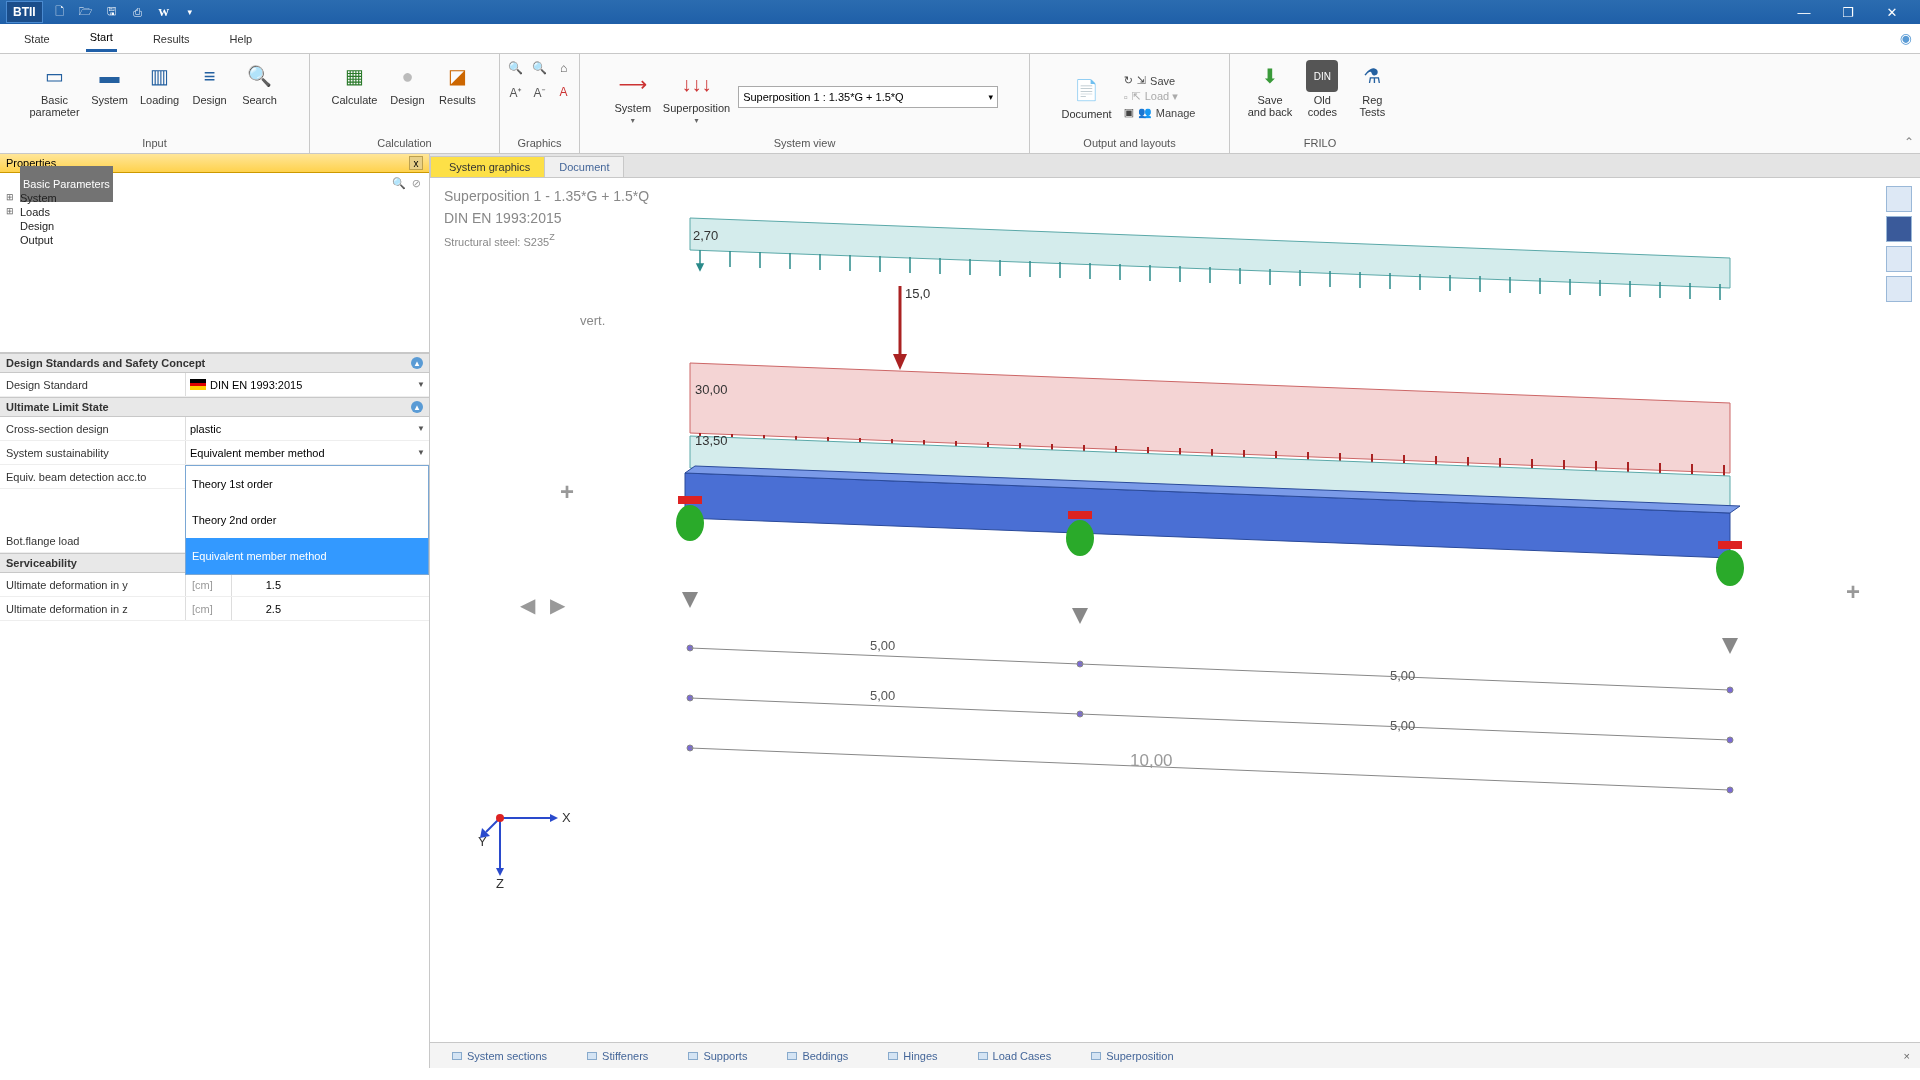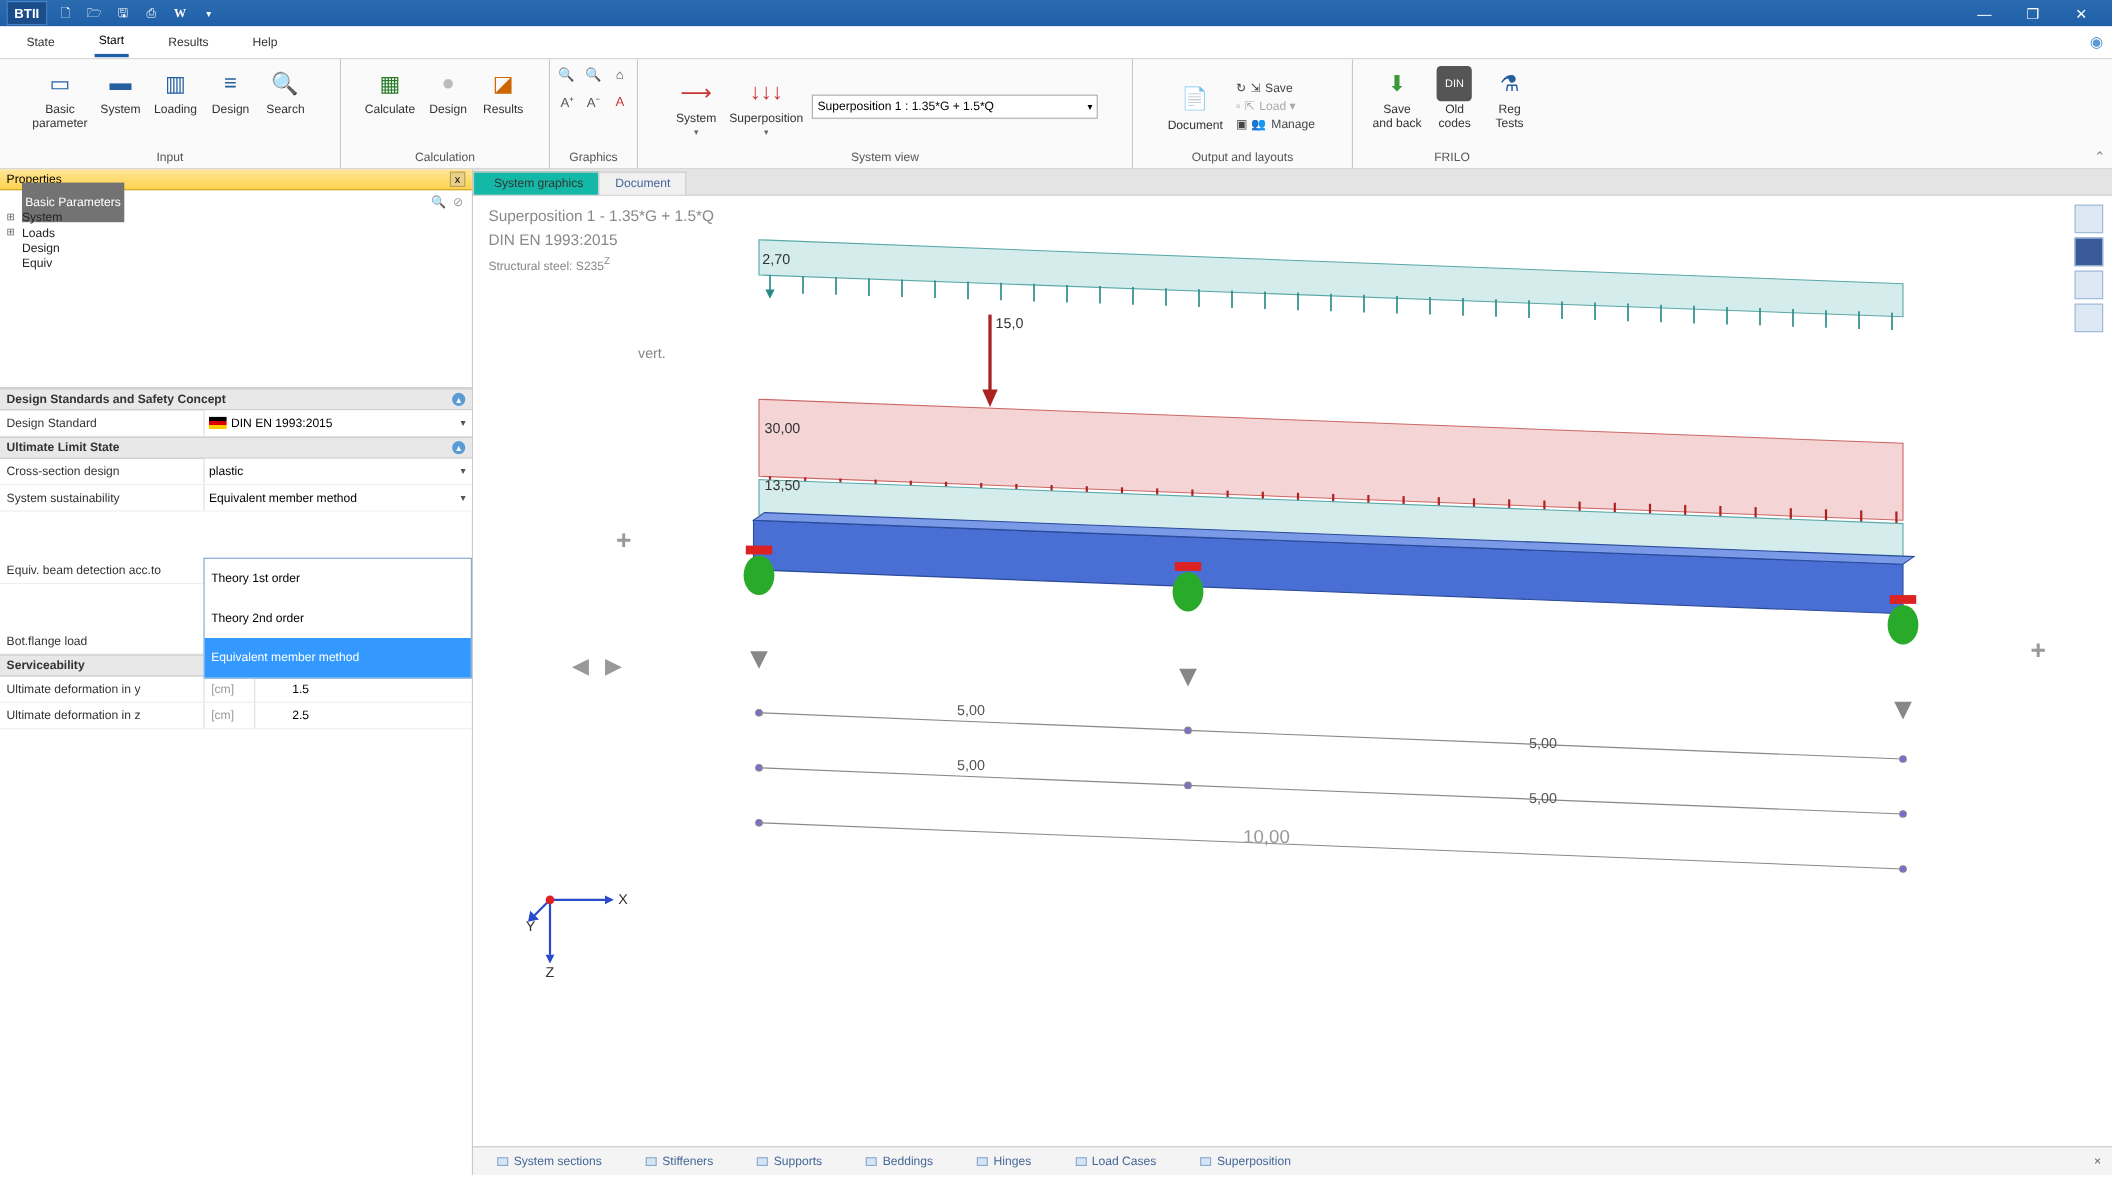--- a/index.html
+++ b/index.html
@@ -50,21 +50,21 @@
 .prop-row .v .field .arrow{position:absolute;right:4px;color:#555;font-size:8px;}
 .prop-row .v .unit{width:46px;color:#999;padding-left:6px;border-left:1px solid #ddd;height:100%;display:flex;align-items:center;}
 .prop-row .v .num{width:56px;text-align:right;padding-right:6px;border-left:1px solid #ddd;height:100%;display:flex;align-items:center;justify-content:flex-end;}
 .dropdown-open{position:absolute;left:185px;right:0;background:#fff;border:1px solid #7aa7d4;z-index:10;}
 .dropdown-open div{padding:12px 6px;}
 .dropdown-open div.hl{background:var(--sel);color:#fff;}
 .hint{padding:10px 8px;color:#444;font-size:11px;line-height:14px;border-top:1px solid var(--border);margin-top:auto;}
 .right-panel{flex:1;display:flex;flex-direction:column;}
 .doc-tabs{height:24px;background:#e4e4e4;display:flex;align-items:flex-end;border-bottom:1px solid var(--border);}
 .doc-tabs .tab{padding:4px 14px;border:1px solid var(--border);border-bottom:none;background:#f0f0f0;color:#446699;margin-right:-1px;font-size:11px;}
-.doc-tabs .tab.active{background:#14b8a6;color:#333;padding-left:18px;}
+.doc-tabs .tab.active{background:#fde047;color:#333;padding-left:18px;}
 .canvas-area{flex:1;position:relative;background:#fff;}
 .canvas-area svg{position:absolute;inset:0;}
 .view-cubes{position:absolute;right:8px;top:8px;display:flex;flex-direction:column;gap:4px;}
 .view-cubes div{width:26px;height:26px;background:#dde8f5;border:1px solid #9ab8d8;}
 .nav-arrows{position:absolute;color:#999;font-size:20px;}
 .plus-btn{position:absolute;width:24px;height:24px;color:#999;font-size:24px;font-weight:bold;}
 .bottom-tabs{height:26px;border-top:1px solid var(--border);background:#f4f4f4;display:flex;align-items:center;padding-left:10px;gap:16px;position:relative;}
 .bottom-tabs .btab{padding:3px 12px;color:#446699;display:flex;align-items:center;gap:5px;}
 .bottom-tabs .btab .sq{width:10px;height:8px;background:#d4e4f4;border:1px solid #88aacc;}
 .bottom-tabs .close{position:absolute;right:10px;color:#666;}
@@ -240,21 +240,21 @@
     <div class="yellow-header">
       <span>Properties</span>
       <span class="close-x">x</span>
     </div>
     <div class="tree-wrap">
       <div class="tree">
         <div class="node"><span class="sel">Basic Parameters</span></div>
         <div class="node parent">System</div>
         <div class="node parent">Loads</div>
         <div class="node">Design</div>
-        <div class="node">Equiv</div>
+        <div class="node">Output</div>
         <div class="cmds">
           <span>🔍</span>
           <span style="color:#999;">⊘</span>
         </div>
       </div>
     </div>
 
     <div class="prop-section"><span>Design Standards and Safety Concept</span><span class="chev">▴</span></div>
     <div class="prop-row">
       <div class="k">Design Standard</div>
@@ -279,21 +279,21 @@
     </div>
     <div class="prop-row">
       <div class="k">System sustainability</div>
       <div class="v">
           <div class="field">
             <span>Equivalent member method</span>
             <span class="arrow">▼</span>
           </div>
         </div>
     </div>
-    <div class="prop-row" style="position:relative;margin-top:42px;">
+    <div class="prop-row" style="position:relative;">
       <div class="k">Equiv. beam detection acc.to</div>
       <div class="v">
           <div class="field">
             <span class="arrow">▼</span>
           </div>
         </div>
       <div class="dropdown-open" style="top:0;">
         <div>Theory 1st order</div>
         <div>Theory 2nd order</div>
         <div class="hl">Equivalent member method</div>

